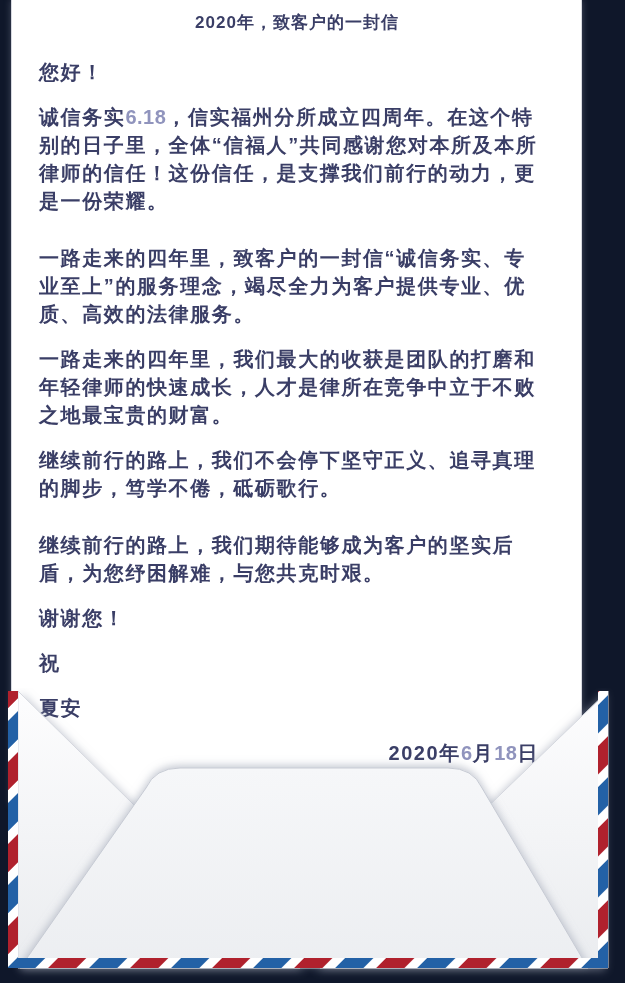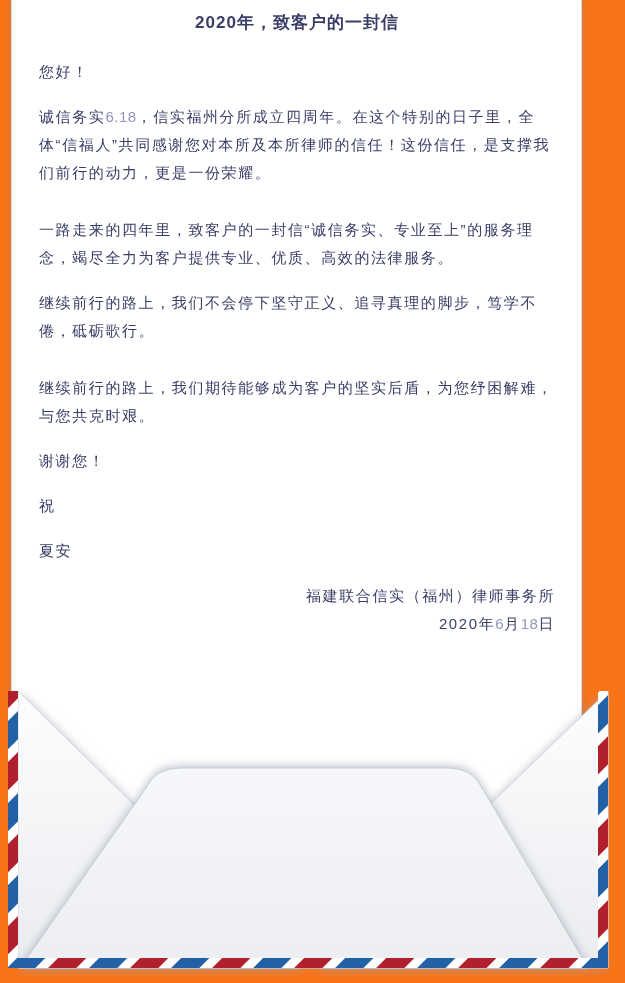--- a/index.html
+++ b/index.html
@@ -2,62 +2,63 @@
 <html style="--text: #3a3e66; --num: #9094bd;"><head>
 <meta charset="utf-8">
 <style>
   :root{
     --text:#3a3e66;
     --num:#9094bd;
     --paper-border:#d7d9e0;
   }
   html,body{margin:0;padding:0;background:#ffffff;}
   .page{
-    position:relative;width:625px;height:983px;background:#f97316;overflow:hidden;
+    position:relative;width:625px;height:983px;background:#0f172a;overflow:hidden;
     font-family:"Liberation Sans","DejaVu Sans",sans-serif;
   }
   .paper{
     position:absolute;left:11px;top:0;width:571px;height:806px;
     background:#ffffff;box-sizing:border-box;
     border-left:1px solid var(--paper-border);
     border-right:1px solid var(--paper-border);
     box-shadow:0 0 7px rgba(140,145,165,0.45);
     padding:11px 26px 0 27px;
   }
   .title{
     margin:0 0 23px 0;font-size:17px;line-height:24px;font-weight:bold;
     text-align:center;color:var(--text);letter-spacing:1px;
   }
   .body p{
-    margin:0 0 17px 0;font-size:15px;line-height:28px;color:var(--text);
+    margin:0 16px 17px 0;font-size:20px;line-height:28px;color:var(--text);
     letter-spacing:1.6px;
+    font-weight:bold;
   }
   .body p.gap-lg{margin-bottom:29px;}
   .body p.gap-none{margin-bottom:0;}
   .body p.right{text-align:right;}
   .body span.num{color:var(--num);letter-spacing:0.5px;}
   svg.envelope{position:absolute;left:0;top:688px;width:625px;height:295px;display:block;}
 </style>
 </head>
 <body>
 
 <div class="page">
 
   <div class="paper">
     <h1 class="title">2020年，致客户的一封信</h1>
     <div class="body">
         <p><span>您好！</span></p>
         <p class="gap-lg"><span>诚信务实</span><span class="num">6.18</span><span>，信实福州分所成立四周年。在这个特别的日子里，全体“信福人”共同感谢您对本所及本所律师的信任！这份信任，是支撑我们前行的动力，更是一份荣耀。</span></p>
         <p><span>一路走来的四年里，致客户的一封信“诚信务实、专业至上”的服务理念，竭尽全力为客户提供专业、优质、高效的法律服务。</span></p>
+        <p><span>一路走来的四年里，我们最大的收获是团队的打磨和年轻律师的快速成长，人才是律所在竞争中立于不败之地最宝贵的财富。</span></p>
         <p class="gap-lg"><span>继续前行的路上，我们不会停下坚守正义、追寻真理的脚步，笃学不倦，砥砺歌行。</span></p>
         <p><span>继续前行的路上，我们期待能够成为客户的坚实后盾，为您纾困解难，与您共克时艰。</span></p>
         <p><span>谢谢您！</span></p>
         <p><span>祝</span></p>
         <p><span>夏安</span></p>
-        <p class="right gap-none"><span>福建联合信实（福州）律师事务所</span></p>
         <p class="right"><span>2020年</span><span class="num">6</span><span>月</span><span class="num">18</span><span>日</span></p>
       </div>
   </div>
 
   <svg class="envelope" viewBox="0 0 625 295" xmlns="http://www.w3.org/2000/svg" aria-hidden="true">
     <defs>
       <linearGradient id="gtri" x1="0" y1="0" x2="0" y2="1">
         <stop offset="0" stop-color="#fdfdfe"></stop>
         <stop offset="1" stop-color="#eaecef"></stop>
       </linearGradient>

